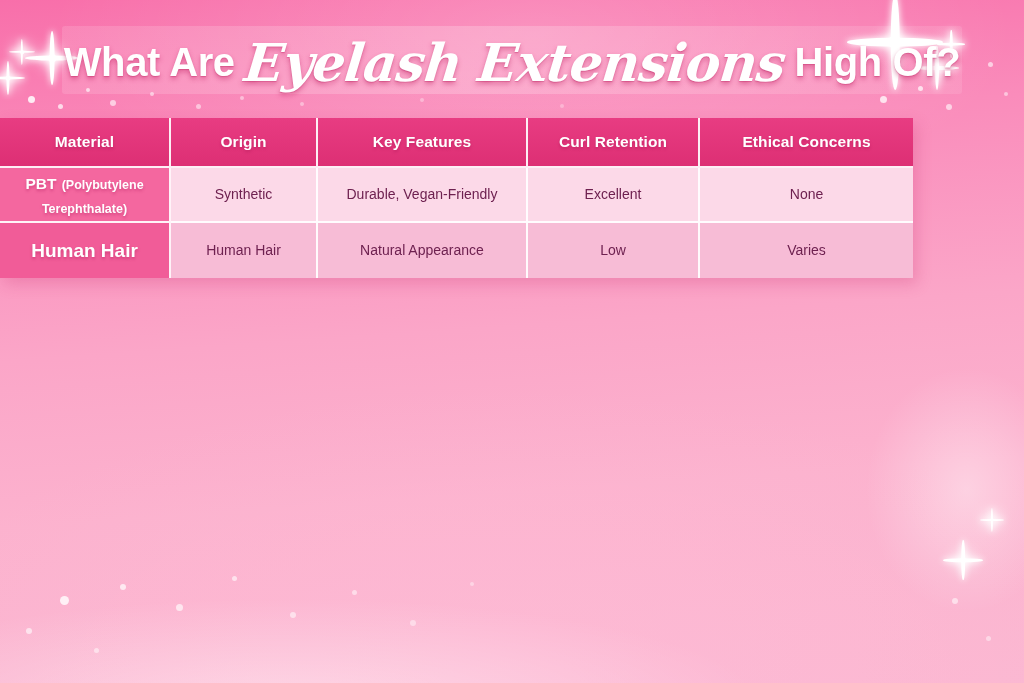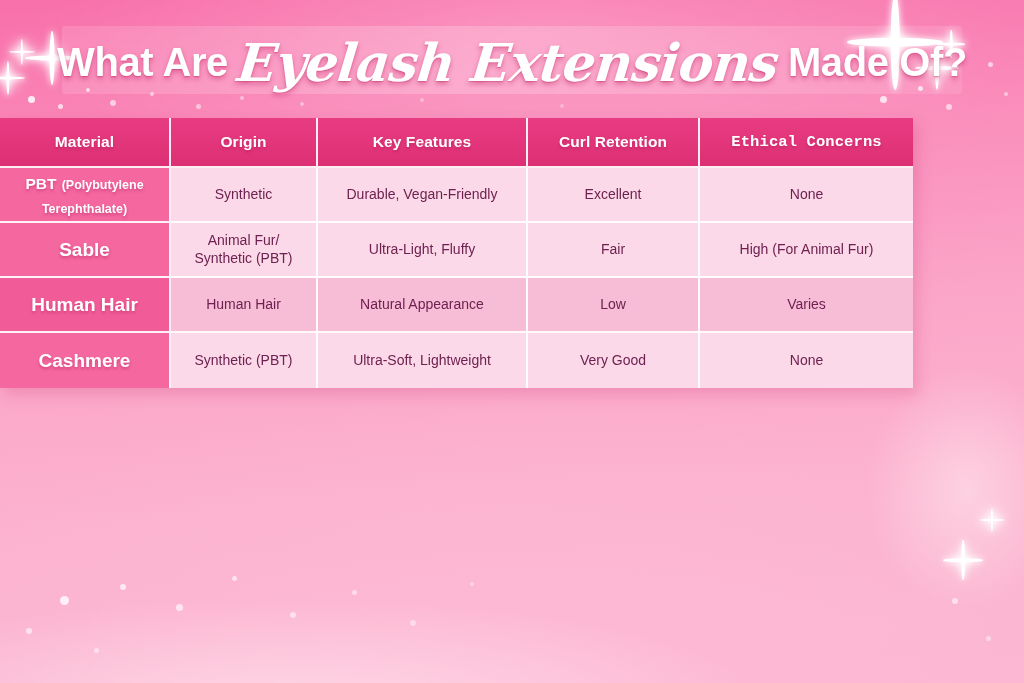--- a/index.html
+++ b/index.html
@@ -129,21 +129,21 @@
     color:#ffffff;
     font-size:15.5px;
     font-weight:bold;
     letter-spacing:0.1px;
     text-align:center;
     vertical-align:middle;
     border-right:2px solid rgba(255,255,255,0.92);
     border-bottom:2px solid rgba(255,255,255,0.92);
     text-shadow:0 2px 3px rgba(160,20,80,0.40);
   }
-  thead th:last-child { border-right:none;font-family:Liberation Mono, monospace; }
+  thead th:last-child { border-right:none; }
 
   tbody td {
     height:55px;
     text-align:center;
     vertical-align:middle;
     font-size:14px;
     color:#6e2150;
     border-right:2px solid rgba(255,255,255,0.92);
     border-bottom:2px solid rgba(255,255,255,0.92);
     line-height:1.25;
@@ -234,21 +234,21 @@
     <div class="dust" style="left:986px;top:636px;width:5px;height:5px;opacity:.45;"></div>
   </div>
 
   <div class="bottom-glow"></div>
   <div class="right-glow"></div>
 
   <div class="title-band"></div>
   <div class="title">
     <span class="blk">What Are</span>
     <span class="scr">Eyelash Extensions</span>
-    <span class="blk">Made Of?</span>
+    <span class="blk">High Of?</span>
   </div>
 
   <div class="table-wrap">
     <table>
       <colgroup>
         <col class="c-material">
           <col class="c-origin">
           <col class="c-features">
           <col class="c-curl">
           <col class="c-ethical">
@@ -271,44 +271,27 @@
           </td>
           <td>Synthetic</td>
           <td>Durable, Vegan-Friendly</td>
           <td>Excellent</td>
           <td>None</td>
         </tr>
 
 
 
 
-        <tr class="odd">
-          <td class="mat">Sable</td>
-          <td>
-            <span class="two-line">Animal Fur/</span>
-            <span class="two-line">Synthetic (PBT)</span>
-          </td>
-          <td>Ultra-Light, Fluffy</td>
-          <td>Fair</td>
-          <td>High (For Animal Fur)</td>
-        </tr>
 
         <tr class="even">
           <td class="mat">Human Hair</td>
           <td>Human Hair</td>
           <td>Natural Appearance</td>
           <td>Low</td>
           <td>Varies</td>
         </tr>
 
-        <tr class="odd">
-          <td class="mat">Cashmere</td>
-          <td>Synthetic (PBT)</td>
-          <td>Ultra-Soft, Lightweight</td>
-          <td>Very Good</td>
-          <td>None</td>
-        </tr>
 
       </tbody>
     </table>
   </div>
 
 </div>
 
 </body></html>

